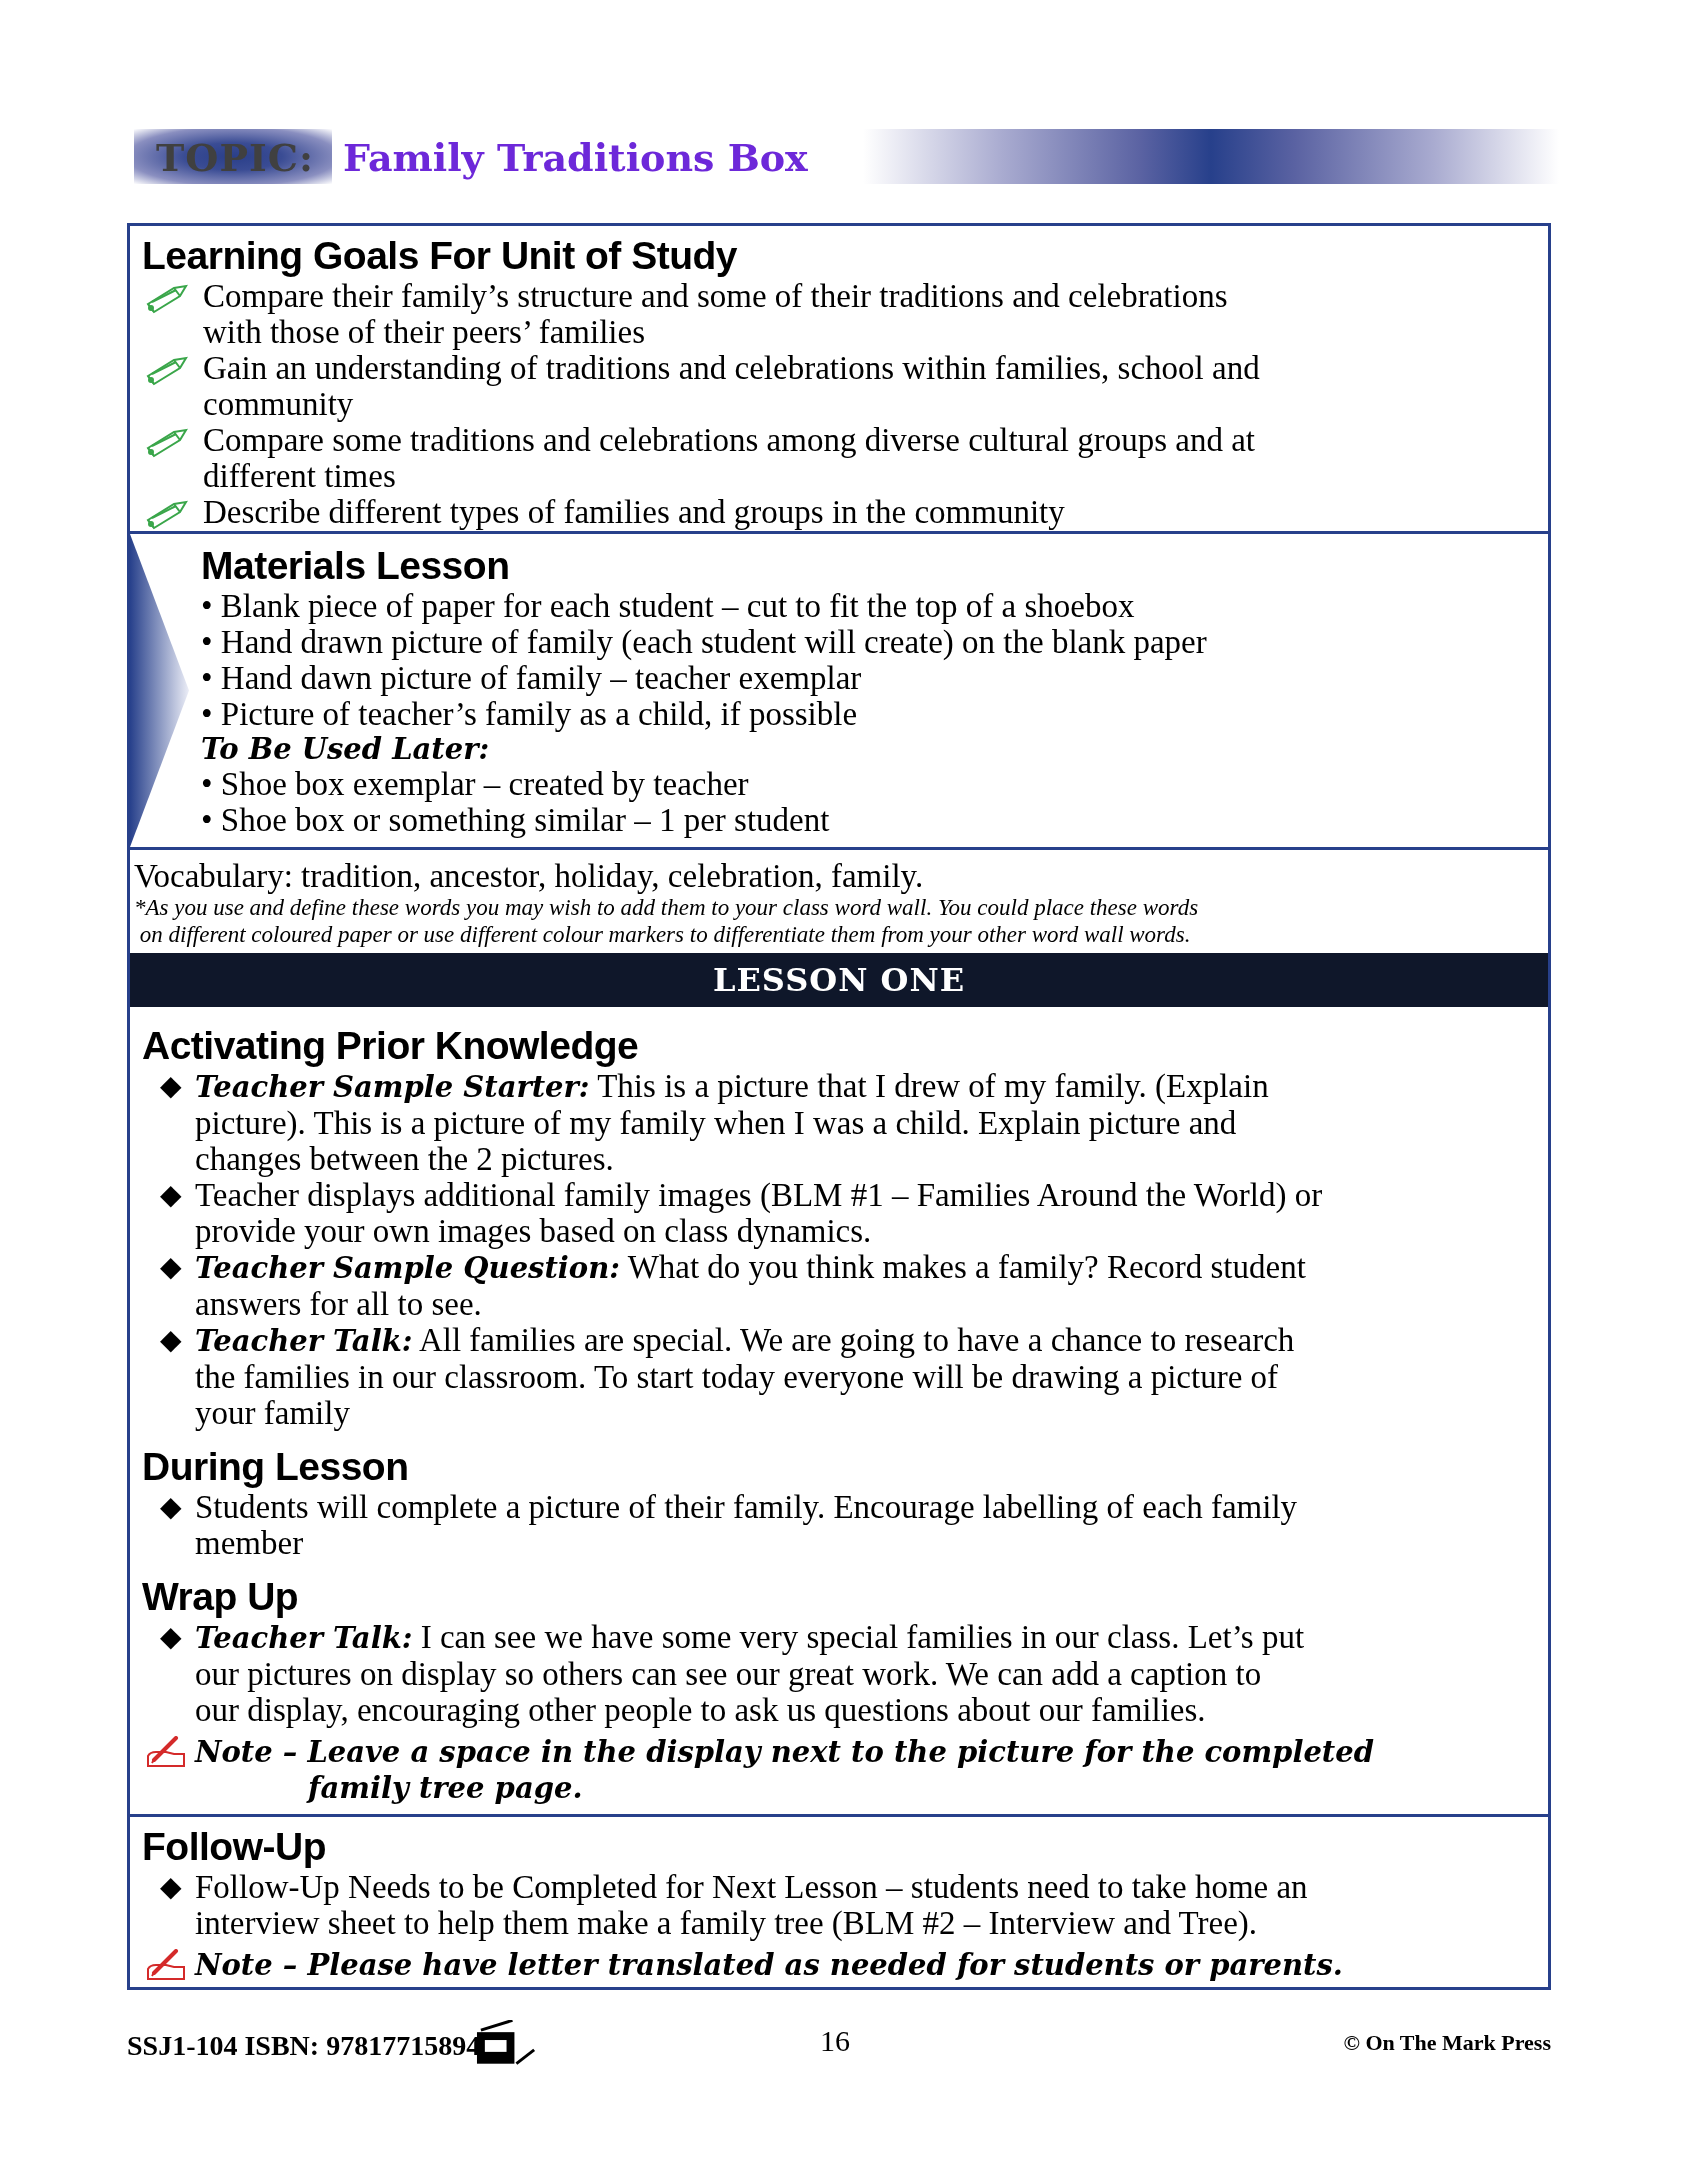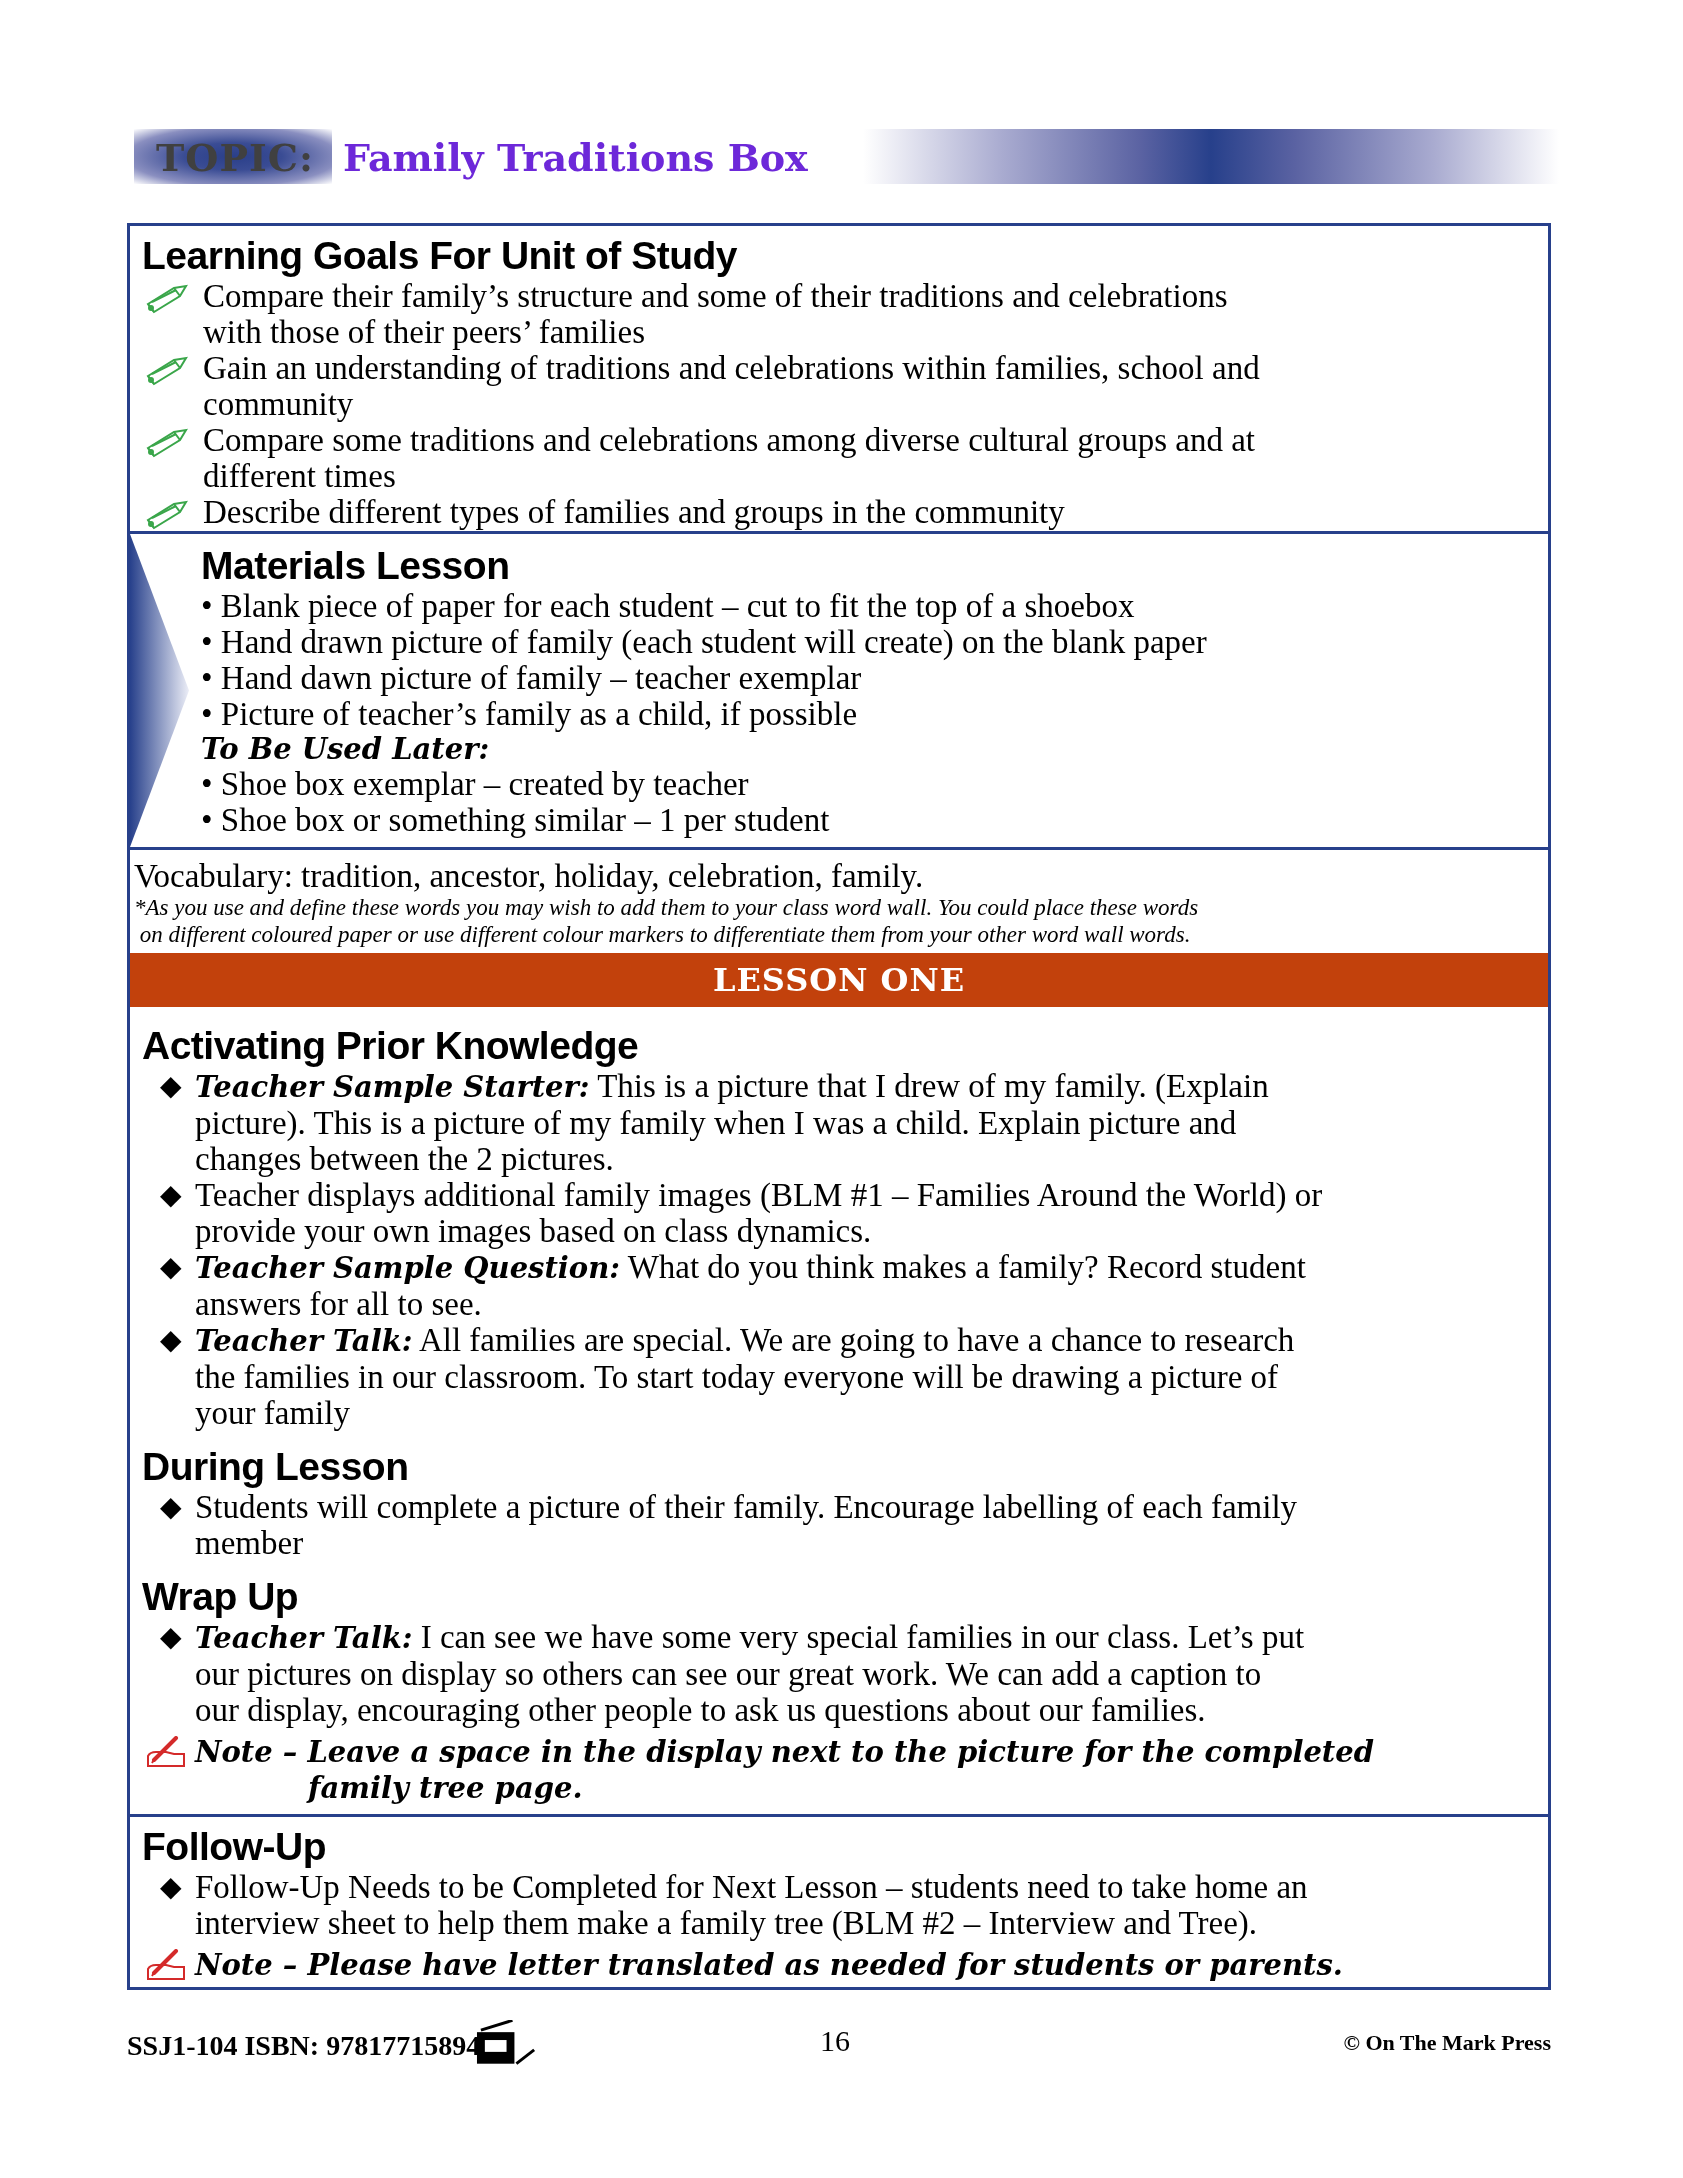--- a/index.html
+++ b/index.html
@@ -53,21 +53,21 @@
   .bold-italic { font-family:"DejaVu Serif", serif; font-weight:bold; font-style:italic; font-size:29px; }
 
   
   .vocab { top:624px; height:103px; padding:8px 4px; }
   .vocab-note {
     font-family:"Liberation Serif", "DejaVu Serif", serif; font-style:italic; font-size:23px; line-height:27px;
   }
 
   
   .lesson-bar {
-    position:absolute; left:0; right:0; top:727px; height:54px; background:#c2410c;
+    position:absolute; left:0; right:0; top:727px; height:54px; background:#0f172a;
     color:#fff; text-align:center; line-height:54px;
     font-family:"DejaVu Serif", serif; font-weight:bold; font-size:32px; letter-spacing:1px;
   }
 
   
   .lesson-content { top:784px; height:802px; padding:14px 12px; }
   .sub-block { margin-bottom:14px; }
   .diamond-item { position:relative; padding-left:53px; }
   .diamond { position:absolute; left:18px; top:0; font-size:28px; line-height:36px; }
   .bi-lead { font-family:"DejaVu Serif", serif; font-weight:bold; font-style:italic; font-size:29px; }

